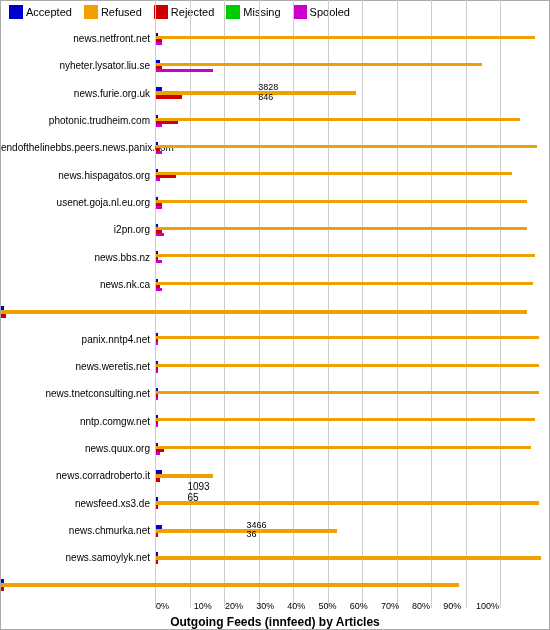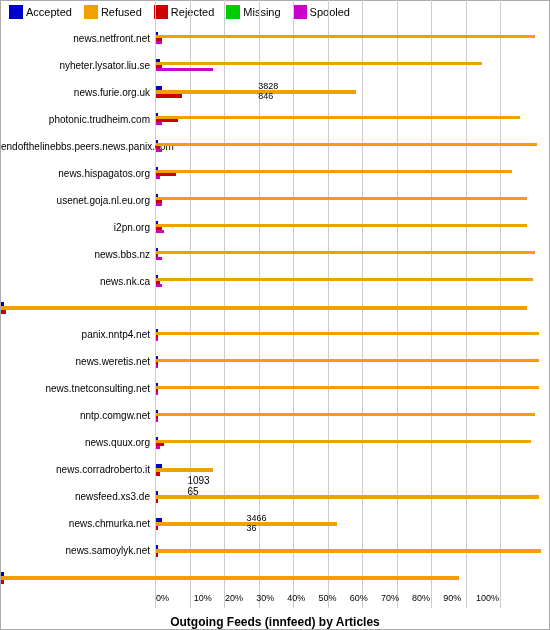--- a/index.html
+++ b/index.html
@@ -92,21 +92,21 @@
       font-size: 9px;
       color: #000;
     }
     .x-label:first-child { text-align: left; }
     .x-label:last-child { text-align: right; }
 
     .chart-title {
       text-align: center;
       font-size: 12px;
       font-weight: bold;
-      margin-top: 12px;
+      margin-top: 4px;
       flex-shrink: 0;
     }
     .outer-wrapper {
       border: 1px solid #aaa;
       width: 550px;
       height: 630px;
       display: flex;
       flex-direction: column;
       background: #fff;
     }

